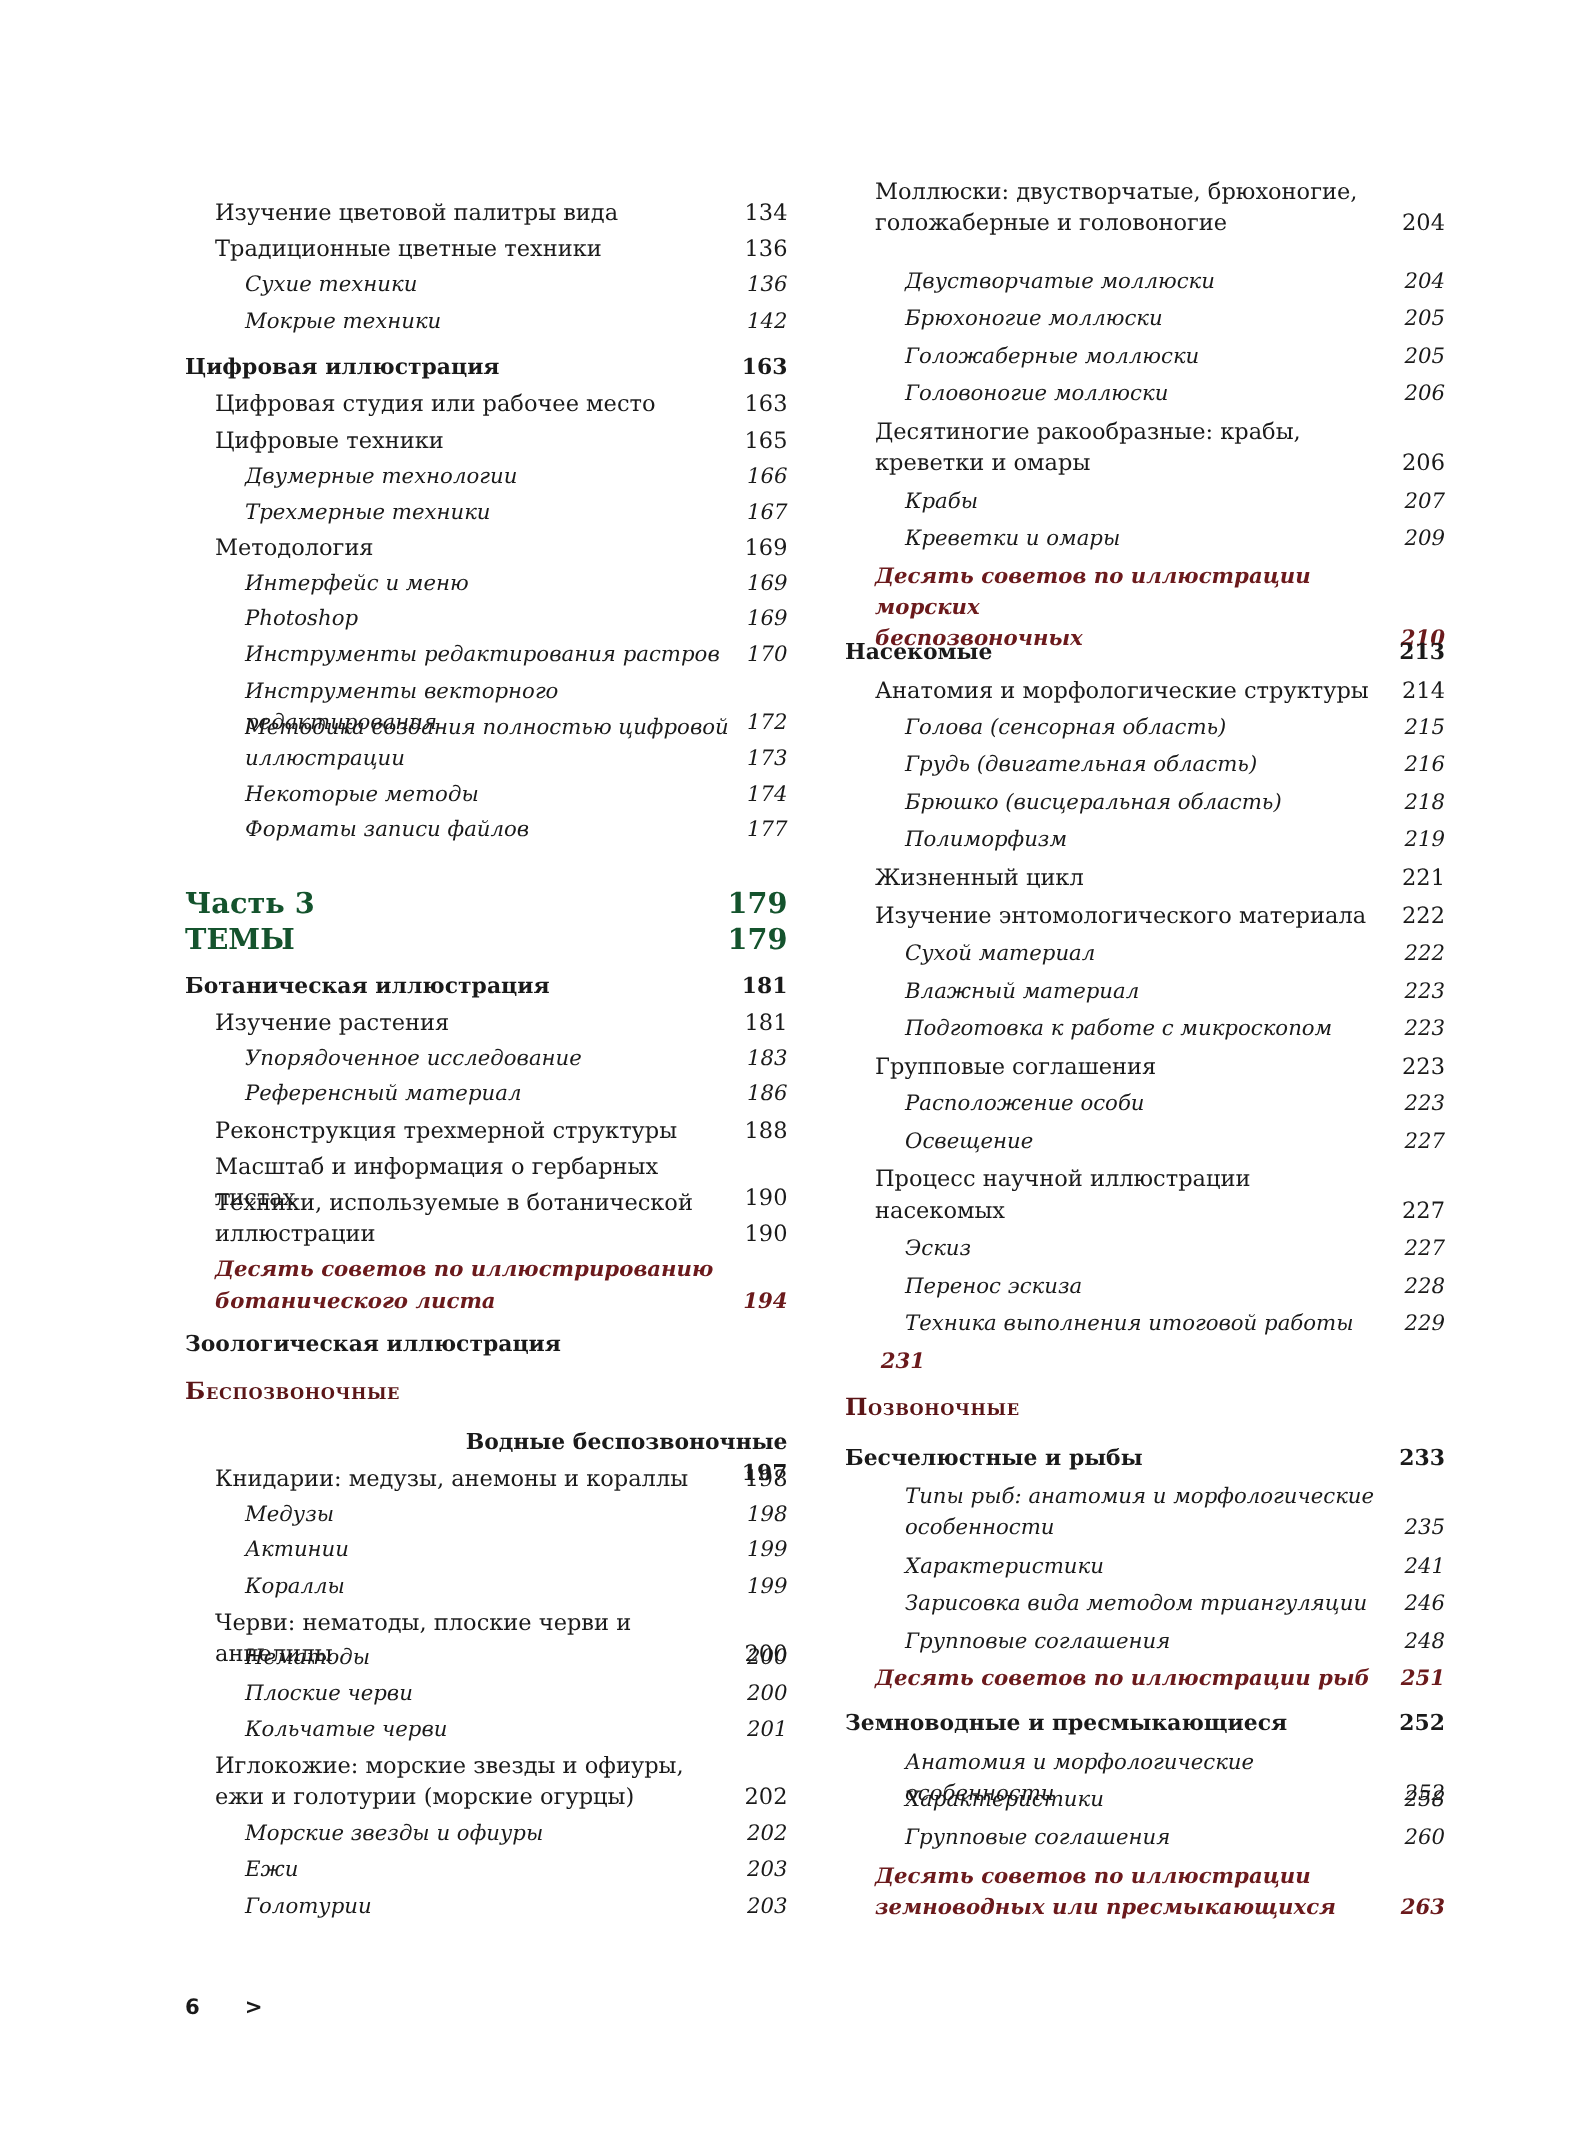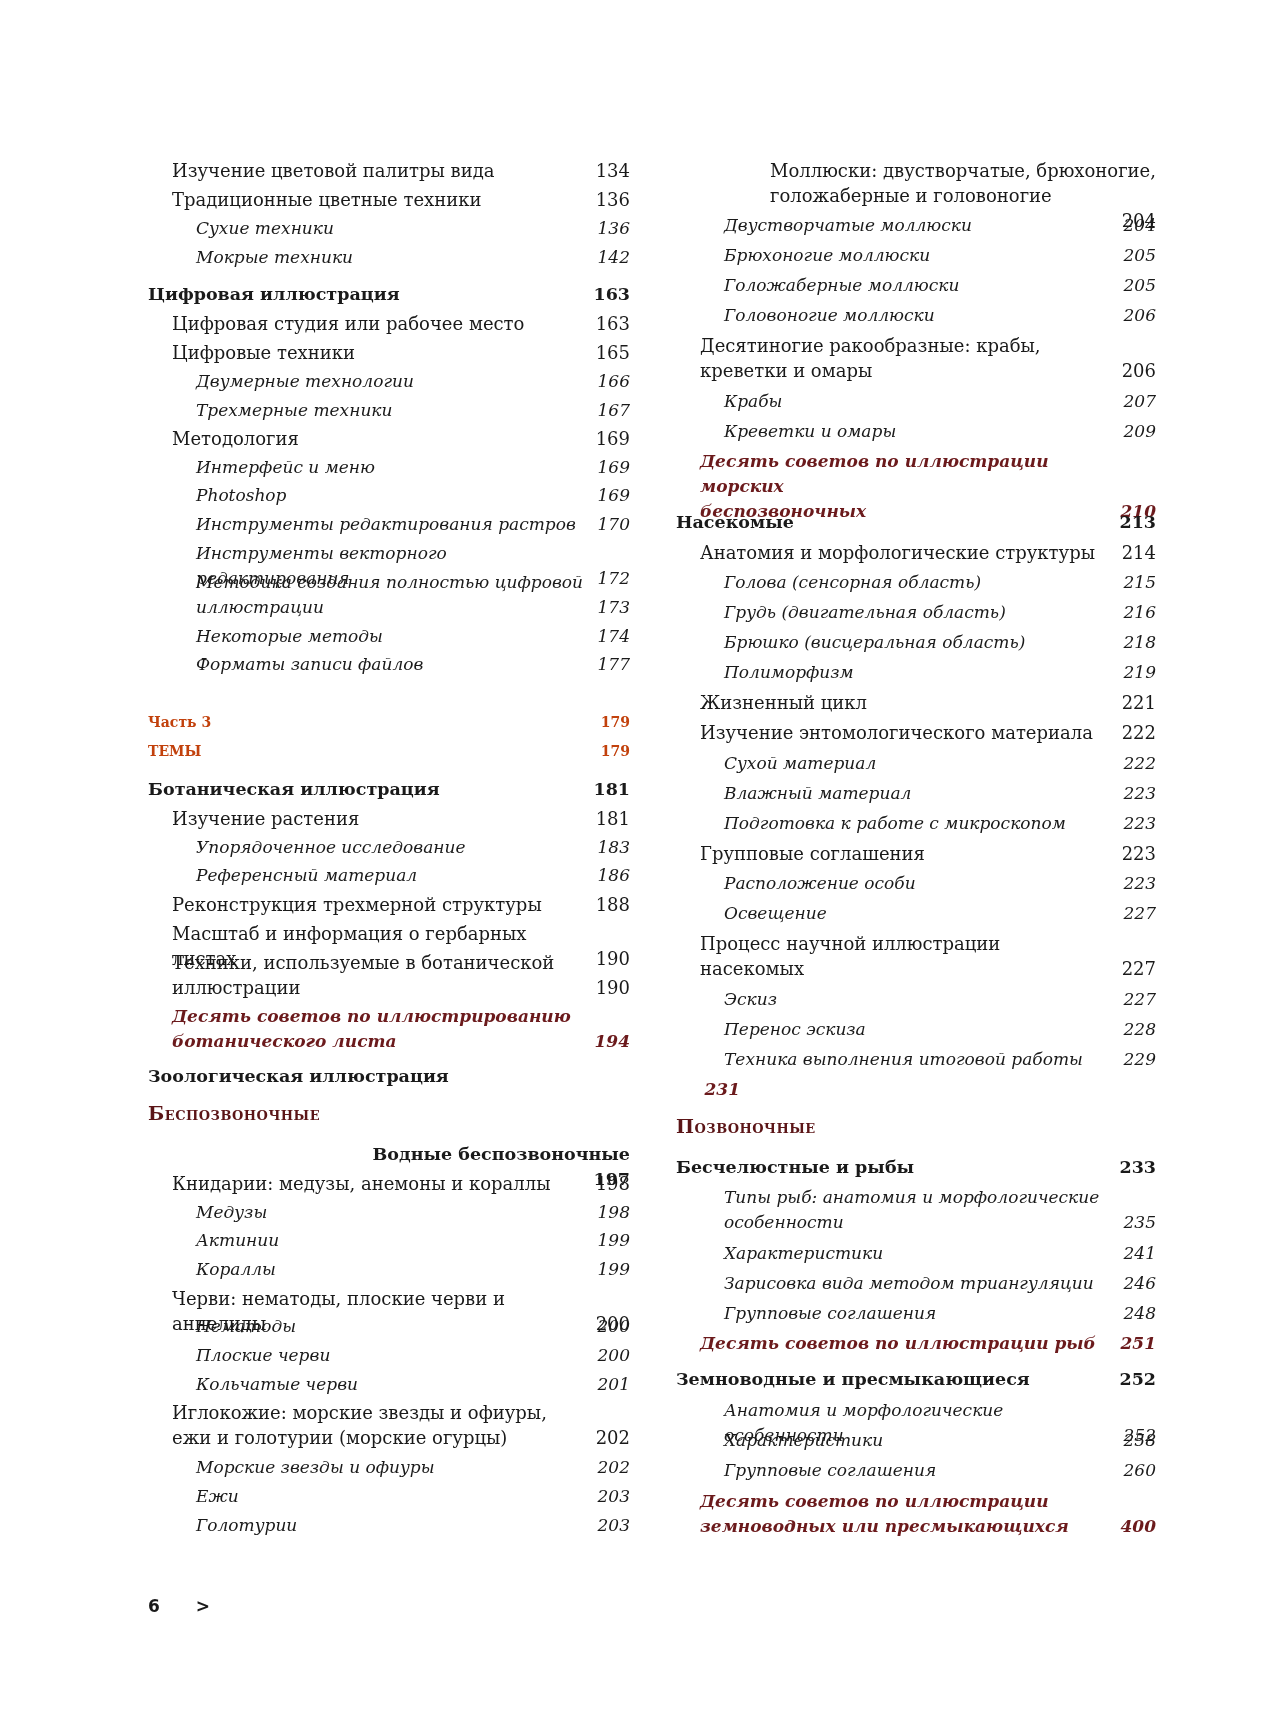--- a/index.html
+++ b/index.html
@@ -9,21 +9,21 @@
   .col.left { left: 148px; width: 482px; }
   .col.right { left: 676px; width: 480px; }
   .row { position: absolute; left: 0; right: 0; display: flex; justify-content: space-between;
          align-items: flex-end; line-height: 25px; }
   .row .t { white-space: pre-line; }
   .row .p { text-align: right; min-width: 40px; }
   .l1 { font-size: 18px; padding-left: 24px; }
   .l2 { font-size: 17px; font-style: italic; padding-left: 48px; }
   .l0 { font-size: 17.5px; font-weight: bold; padding-left: 0; }
   .tip { font-size: 17px; font-style: italic; font-weight: bold; color: #6b1a1c; padding-left: 24px; }
-  .part { font-size: 14px; font-weight: bold; color: #c2410c; padding-left: 0; }
+  .part { font-size: 23px; font-weight: bold; color: #14532d; padding-left: 0; }
   .sect { font-size: 19px; font-weight: bold; color: #5b1517; font-variant: small-caps; letter-spacing: 0.5px; }
   .footer { position: absolute; top: 1596px; left: 148px; font-family: "DejaVu Sans", "Liberation Sans", sans-serif;
             font-size: 17px; font-weight: bold; display: flex; gap: 36px; }
 </style>
 </head>
 <body>
 
 <div class="col left" id="col-left">
     <div class="row l1" style="top: 158px;">
       <span class="t">Изучение цветовой палитры вида</span>
@@ -192,21 +192,21 @@
     <div class="row l2" style="top: 1484px;">
       <span class="t">Ежи</span>
       <span class="p">203</span>
     </div>
     <div class="row l2" style="top: 1513px;">
       <span class="t">Голотурии</span>
       <span class="p">203</span>
     </div>
   </div>
 <div class="col right" id="col-right">
-    <div class="row l1" style="top: 158px; flex-direction: column;">
+    <div class="row l1" style="top: 141px;">
       <span class="t">Моллюски: двустворчатые, брюхоногие,
 голожаберные и головоногие</span>
       <span class="p">204</span>
     </div>
     <div class="row l2" style="top: 213px;">
       <span class="t">Двустворчатые моллюски</span>
       <span class="p">204</span>
     </div>
     <div class="row l2" style="top: 243px;">
       <span class="t">Брюхоногие моллюски</span>
@@ -355,20 +355,20 @@
       <span class="t">Характеристики</span>
       <span class="p">258</span>
     </div>
     <div class="row l2" style="top: 1458px;">
       <span class="t">Групповые соглашения</span>
       <span class="p">260</span>
     </div>
     <div class="row tip" style="top: 1489px;">
       <span class="t">Десять советов по иллюстрации
 земноводных или пресмыкающихся</span>
-      <span class="p">400</span>
+      <span class="p">263</span>
     </div>
   </div>
 
 <div class="footer">
   <span>6</span>
   <span style="cursor:pointer">&gt;</span>
 </div>
 
 </body></html>

